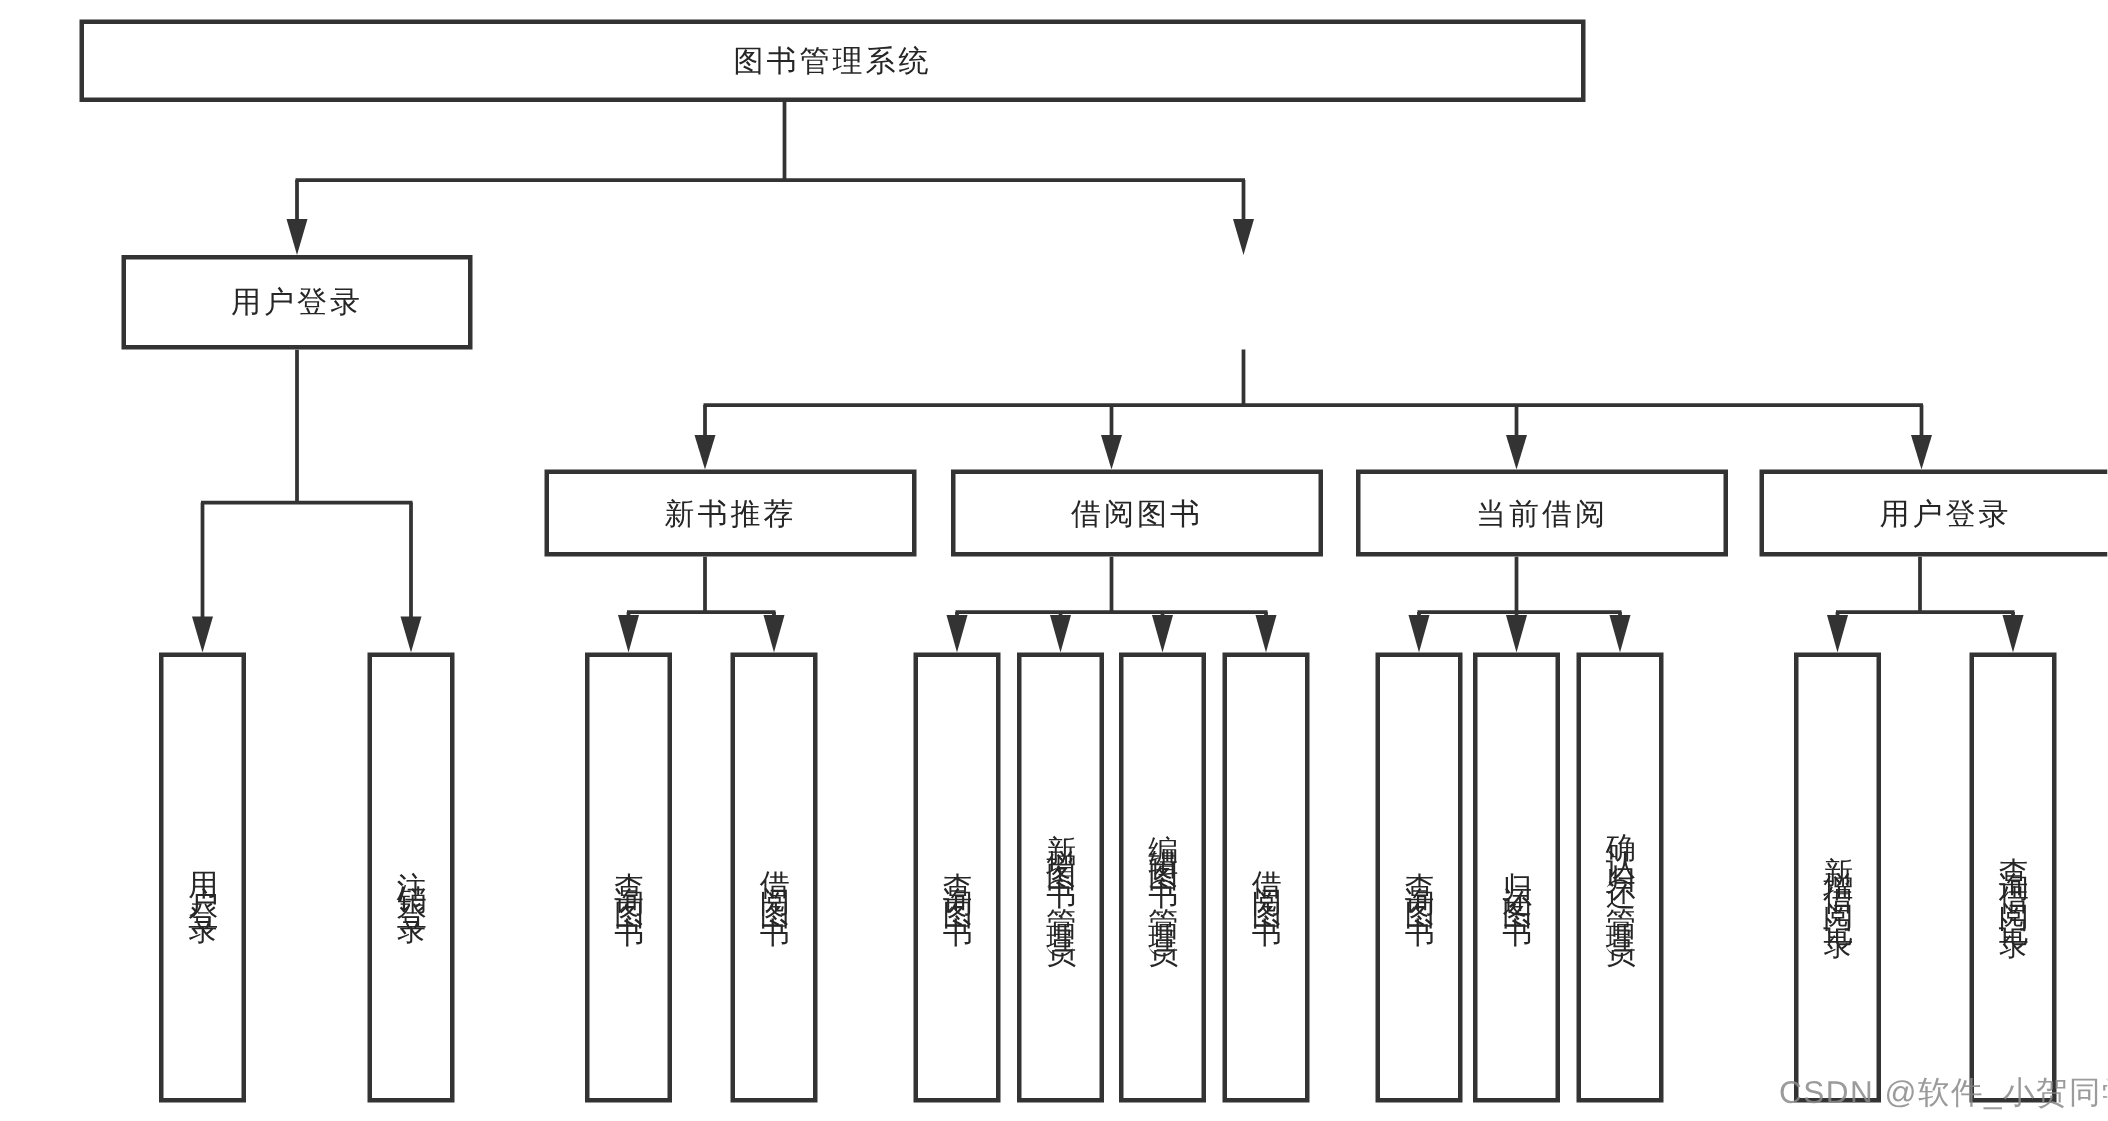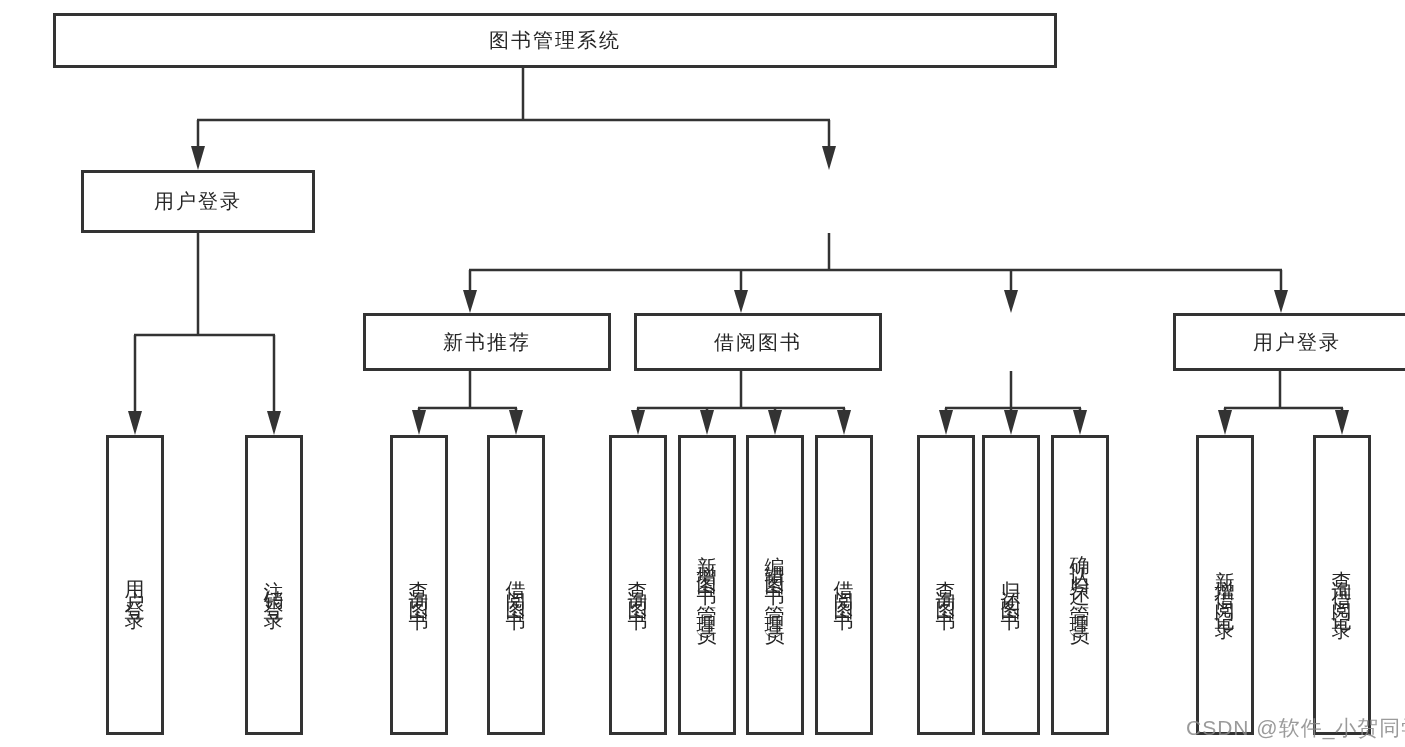--- a/index.html
+++ b/index.html
@@ -129,20 +129,21 @@
       <polygon class="arrowhead" points="1335,410 1349,410 1342,435"></polygon>
     </g>
   </svg>
 
   <div class="node h-root">图书管理系统</div>
 
   <div class="node h-l2" style="left:81px;">用户登录</div>
 
   <div class="node h-l3" style="left:363px;">新书推荐</div>
   <div class="node h-l3" style="left:634px;">借阅图书</div>
+  <div class="node h-l3" style="left:904px;">当前借阅</div>
   <div class="node h-l3" style="left:1173px;">用户登录</div>
 
   <div class="node v-leaf" style="left:106px;">用户登录</div>
   <div class="node v-leaf" style="left:245px;">注销登录</div>
 
   <div class="node v-leaf" style="left:390px;">查询图书</div>
   <div class="node v-leaf" style="left:487px;">借阅图书</div>
 
   <div class="node v-leaf" style="left:609px;">查询图书</div>
   <div class="node v-leaf" style="left:678px;">新增图书（管理员）</div>

